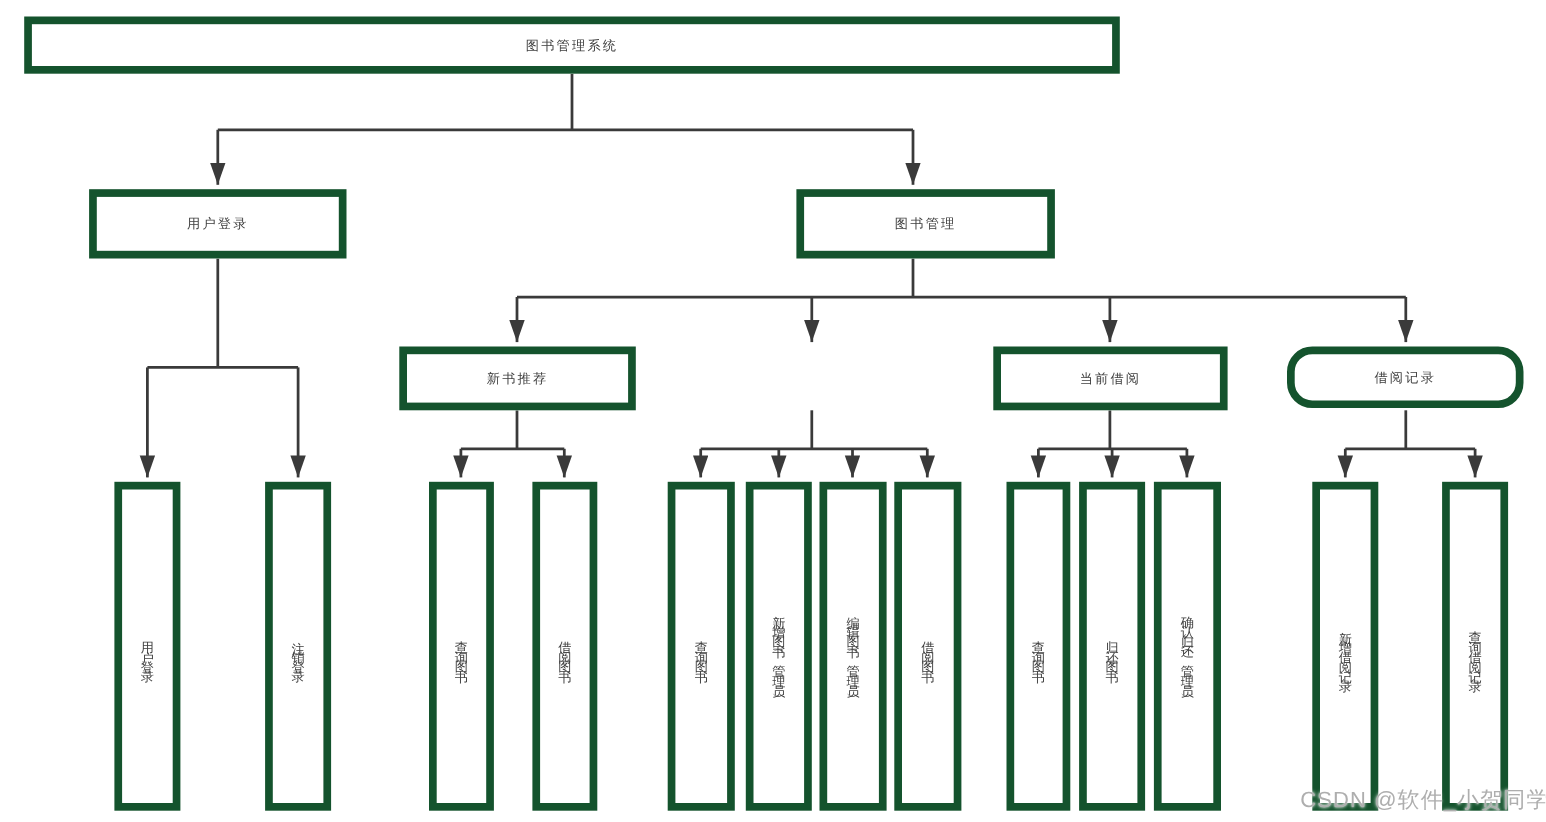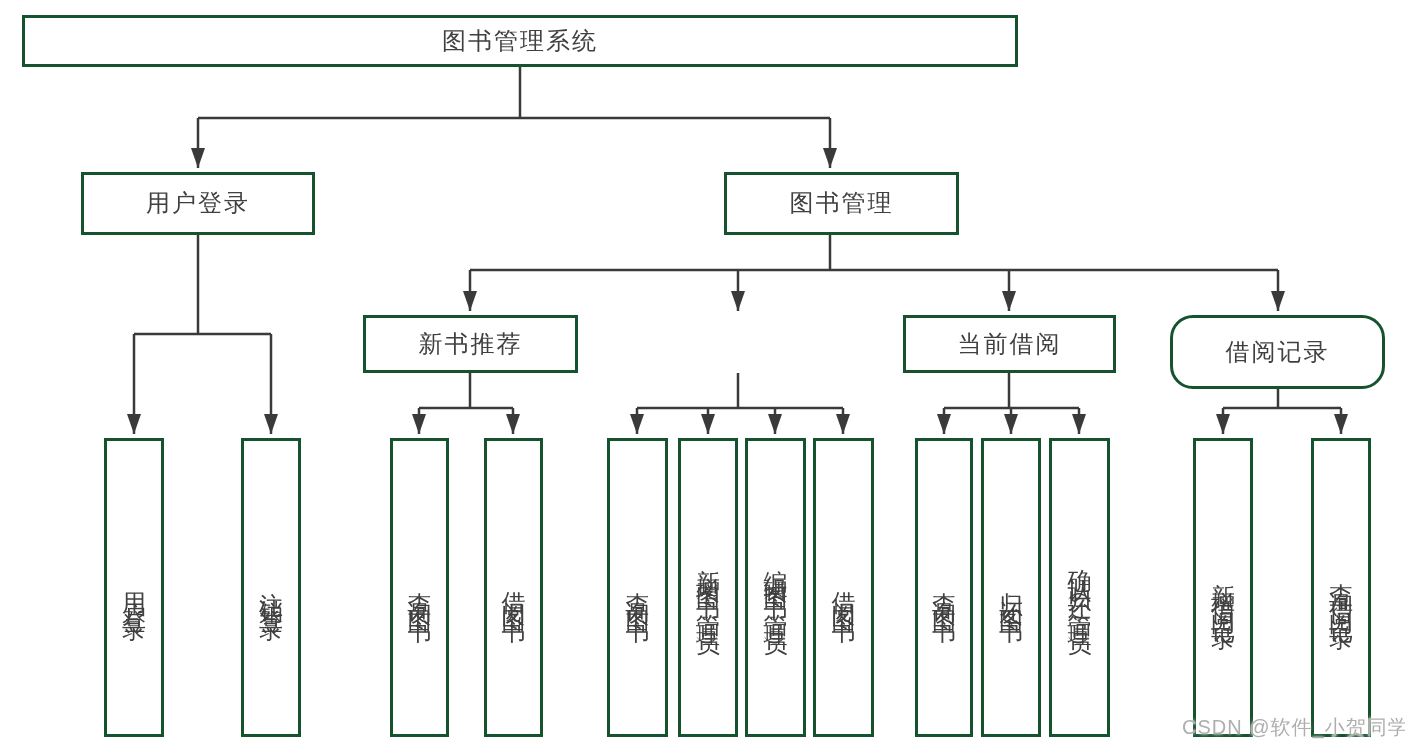--- a/index.html
+++ b/index.html
@@ -12,46 +12,46 @@
     overflow: hidden;
   }
   #wires {
     position: absolute;
     left: 0; top: 0;
     width: 1405px; height: 747px;
   }
   .box {
     position: absolute;
     box-sizing: border-box;
-    border: 3px solid #14532d;
+    border: 7px solid #14532d;
     background: #ffffff;
     display: flex;
     align-items: center;
     justify-content: center;
     color: #404040;
-    font-size: 24px;
+    font-size: 12px;
     letter-spacing: 2px;
     text-align: left;
     line-height: 1.2;
   }
   .vbox {
     writing-mode: vertical-rl;
     text-orientation: mixed;
     letter-spacing: 9px;
     line-height: 1;
     padding-top: 6px;
   }
   
   .b-root { left: 22px;   top: 15px;  width: 996px; height: 52px; }
   .b-l2a  { left: 81px;   top: 172px; width: 234px; height: 63px; }
   .b-l2b  { left: 712px;  top: 172px; width: 235px; height: 63px; margin-left: 12px; }
   .b-l3a  { left: 363px;  top: 315px; width: 215px; height: 58px; }
   .b-l3b  { left: 631px;  top: 315px; width: 214px; height: 58px; }
   .b-l3c  { left: 903px;  top: 315px; width: 213px; height: 58px; }
-  .b-l3d  { left: 1170px; top: 315px; width: 215px; height: 74px; border-radius: 23px; }
+  .b-l3d  { left: 1170px; top: 315px; width: 215px; height: 56px; border-radius: 23px; }
   
   .b-leaf { top: 438px; height: 299px; width: 60px; }
   .b-f1  { left: 104px; }
   .b-f2  { left: 241px; }
   .b-f3  { left: 390px; width: 59px; }
   .b-f4  { left: 484px; width: 59px; }
   .b-f5  { left: 607px; width: 61px; }
   .b-f6  { left: 678px; }
   .b-f7  { left: 745px; width: 61px; }
   .b-f8  { left: 813px; width: 61px; }

